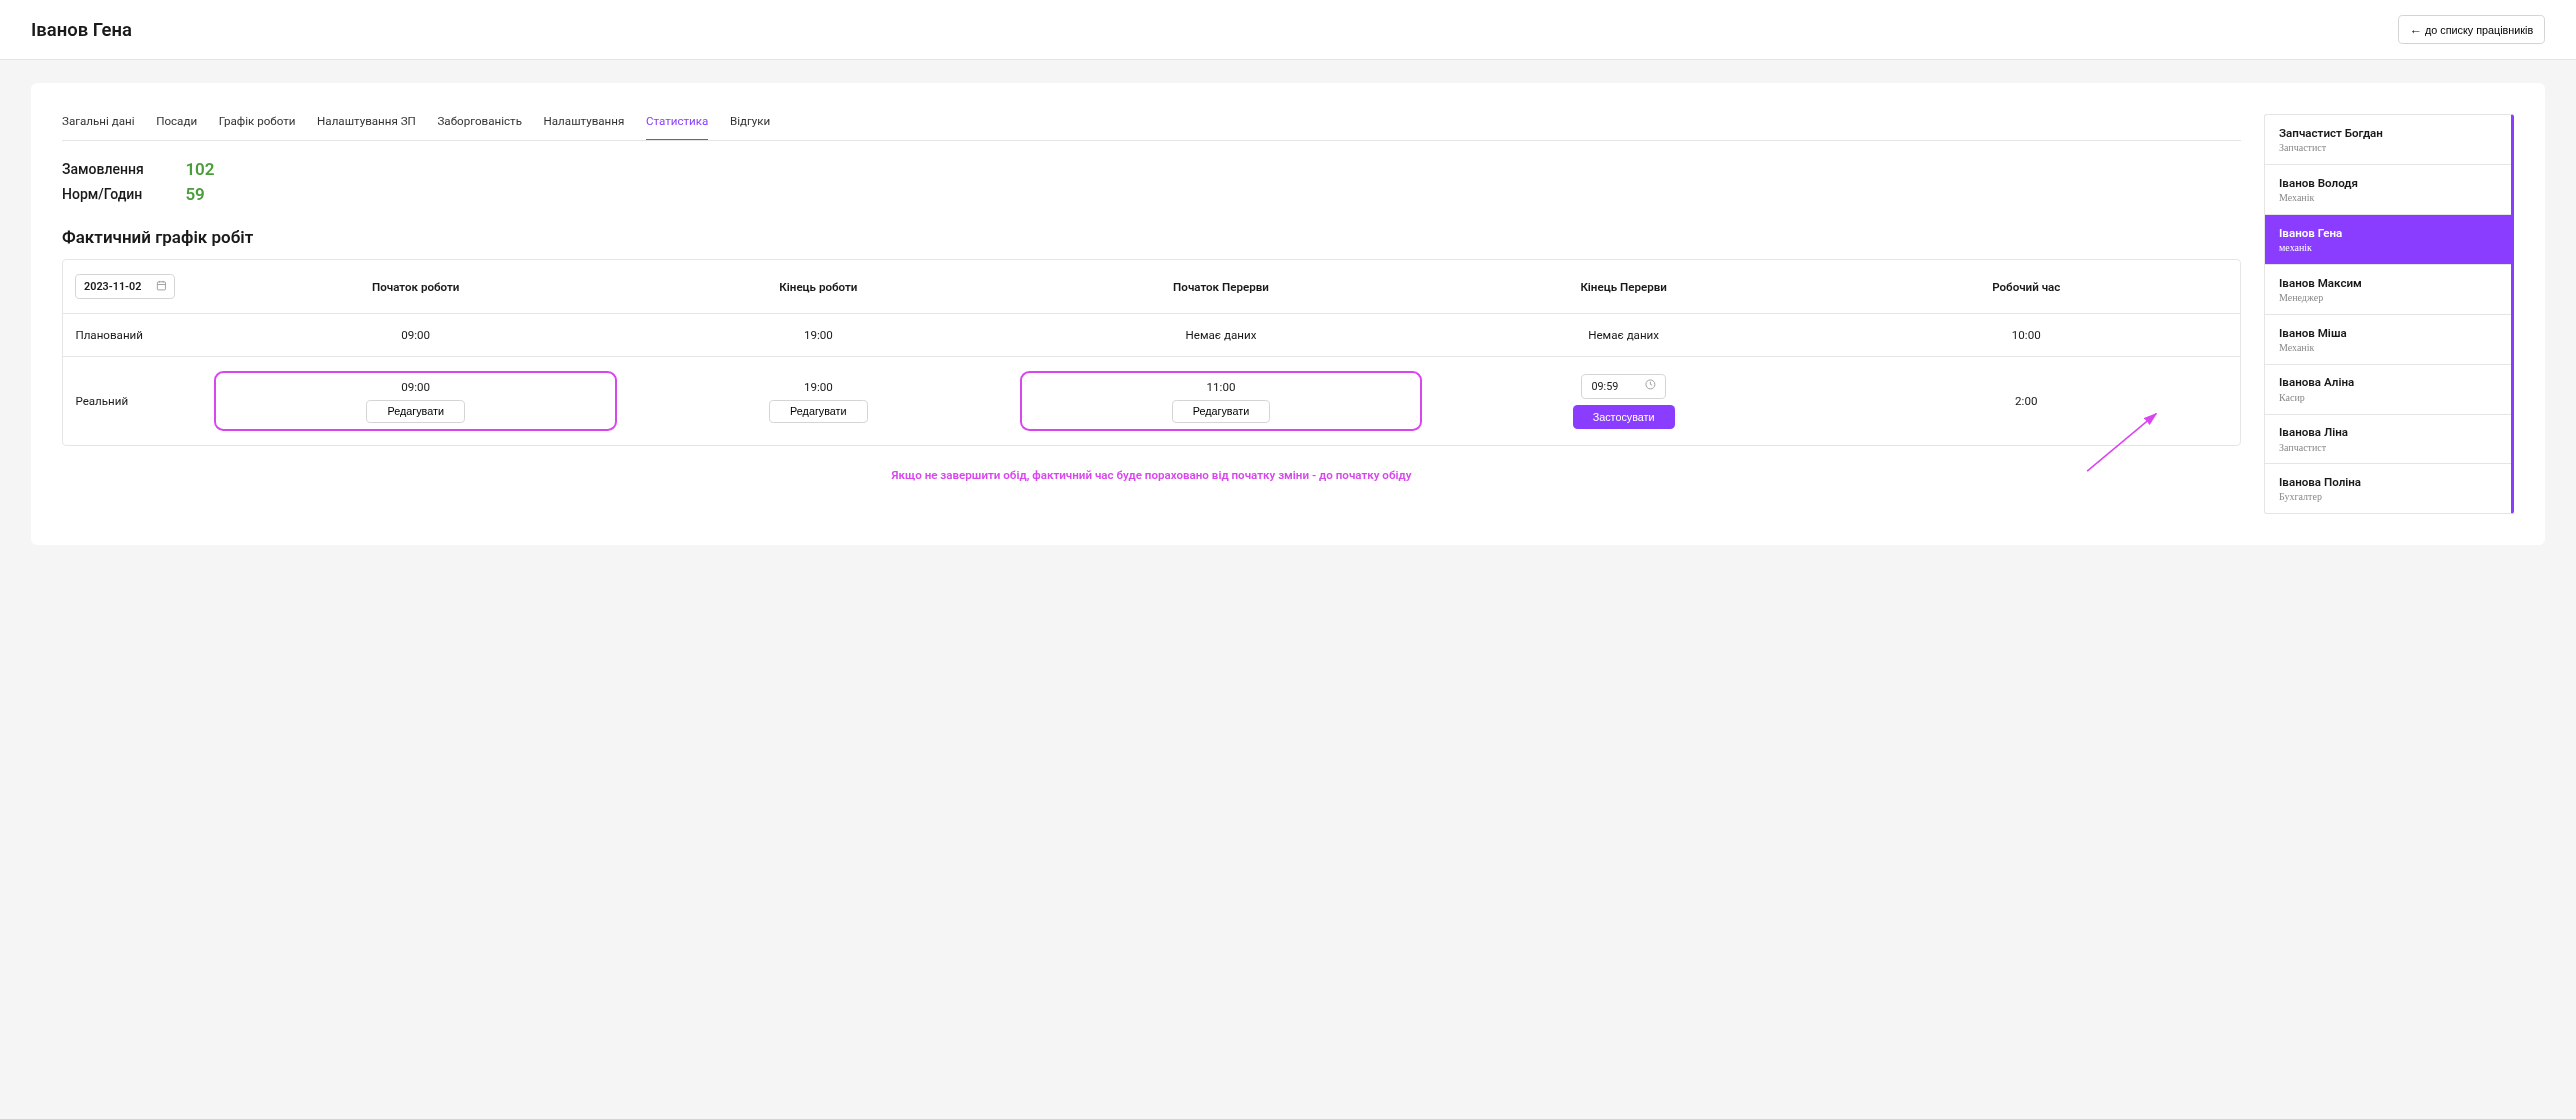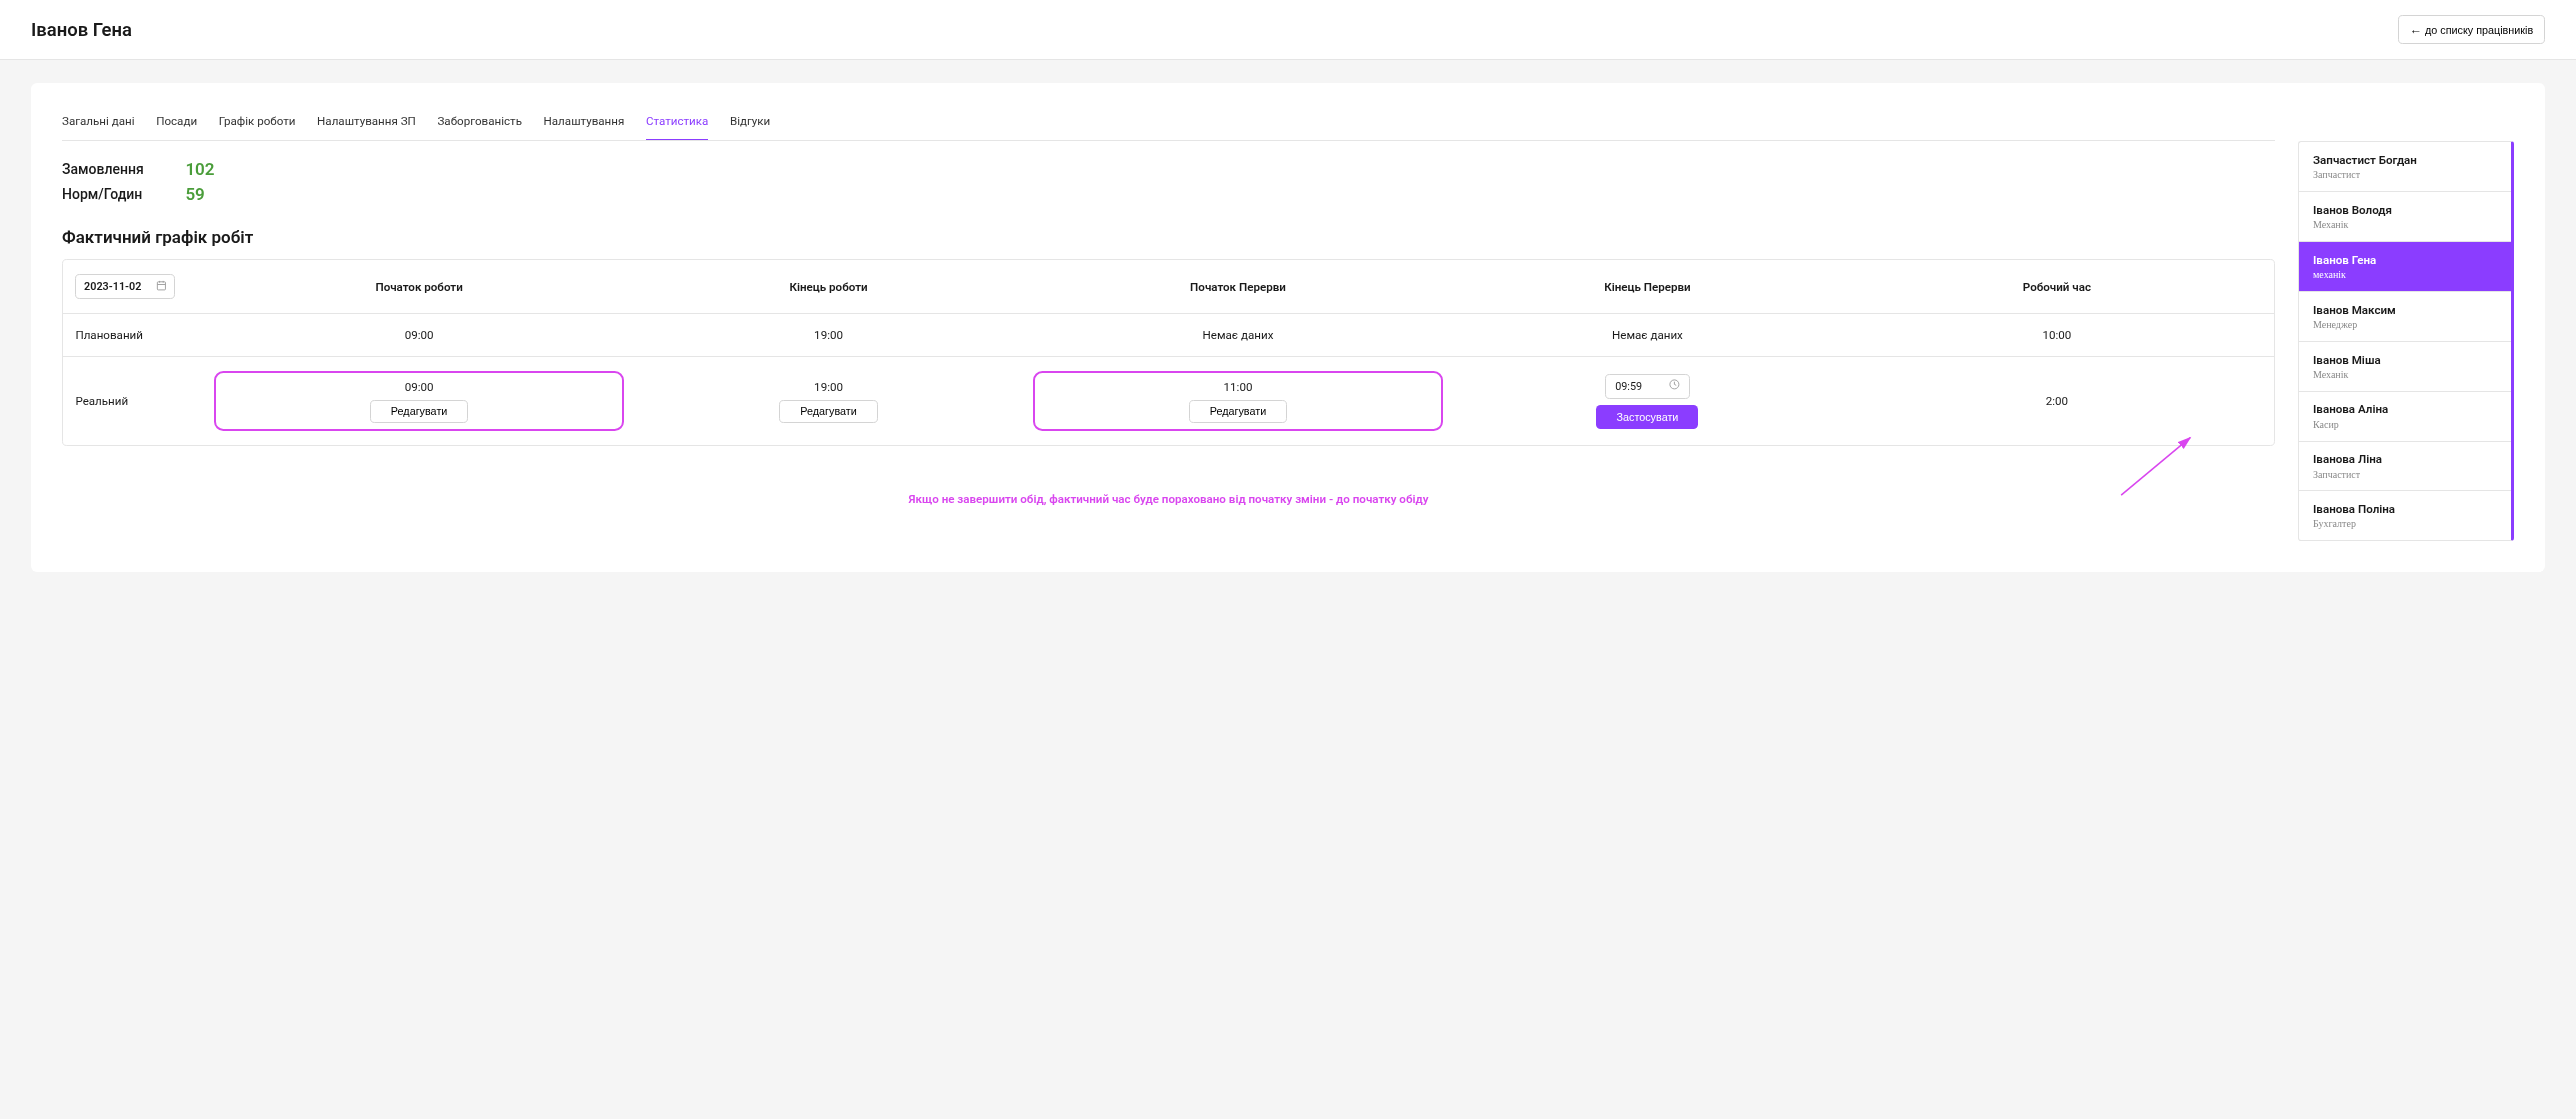--- a/index.html
+++ b/index.html
@@ -45,26 +45,25 @@
       background: white;
       border-radius: 6.2px;
       padding: 31px;
       display: flex;
       gap: 23px;
     }
     .left-col {
       flex: 1;
     }
     .right-col {
-      width: 216px;
+      width: 250px;
       border: 0.8px solid #e5e5e5;
       border-right: 3.1px solid #8b3dff;
       border-radius: 3.1px;
       overflow: hidden;
-      margin-top: 27px;
     }
     .tabs {
       display: flex;
       gap: 21.6px;
       border-bottom: 0.8px solid #e5e5e5;
       margin-bottom: 18.5px;
     }
     .tab {
       padding: 0 0 10.8px 0;
       font-size: 11.6px;
@@ -187,21 +186,21 @@
       border: none;
       border-radius: 4.6px;
       padding: 6.2px 20px;
       font-size: 10.8px;
       cursor: pointer;
     }
     .annotation {
       color: #d946ef;
       font-weight: 600;
       text-align: center;
-      margin-top: 46px;
+      margin-top: 22px;
       font-size: 11.6px;
       position: relative;
     }
     .arrow-svg {
       position: absolute;
       right: 69px;
       top: -62px;
       pointer-events: none;
     }
     .employee-list {

